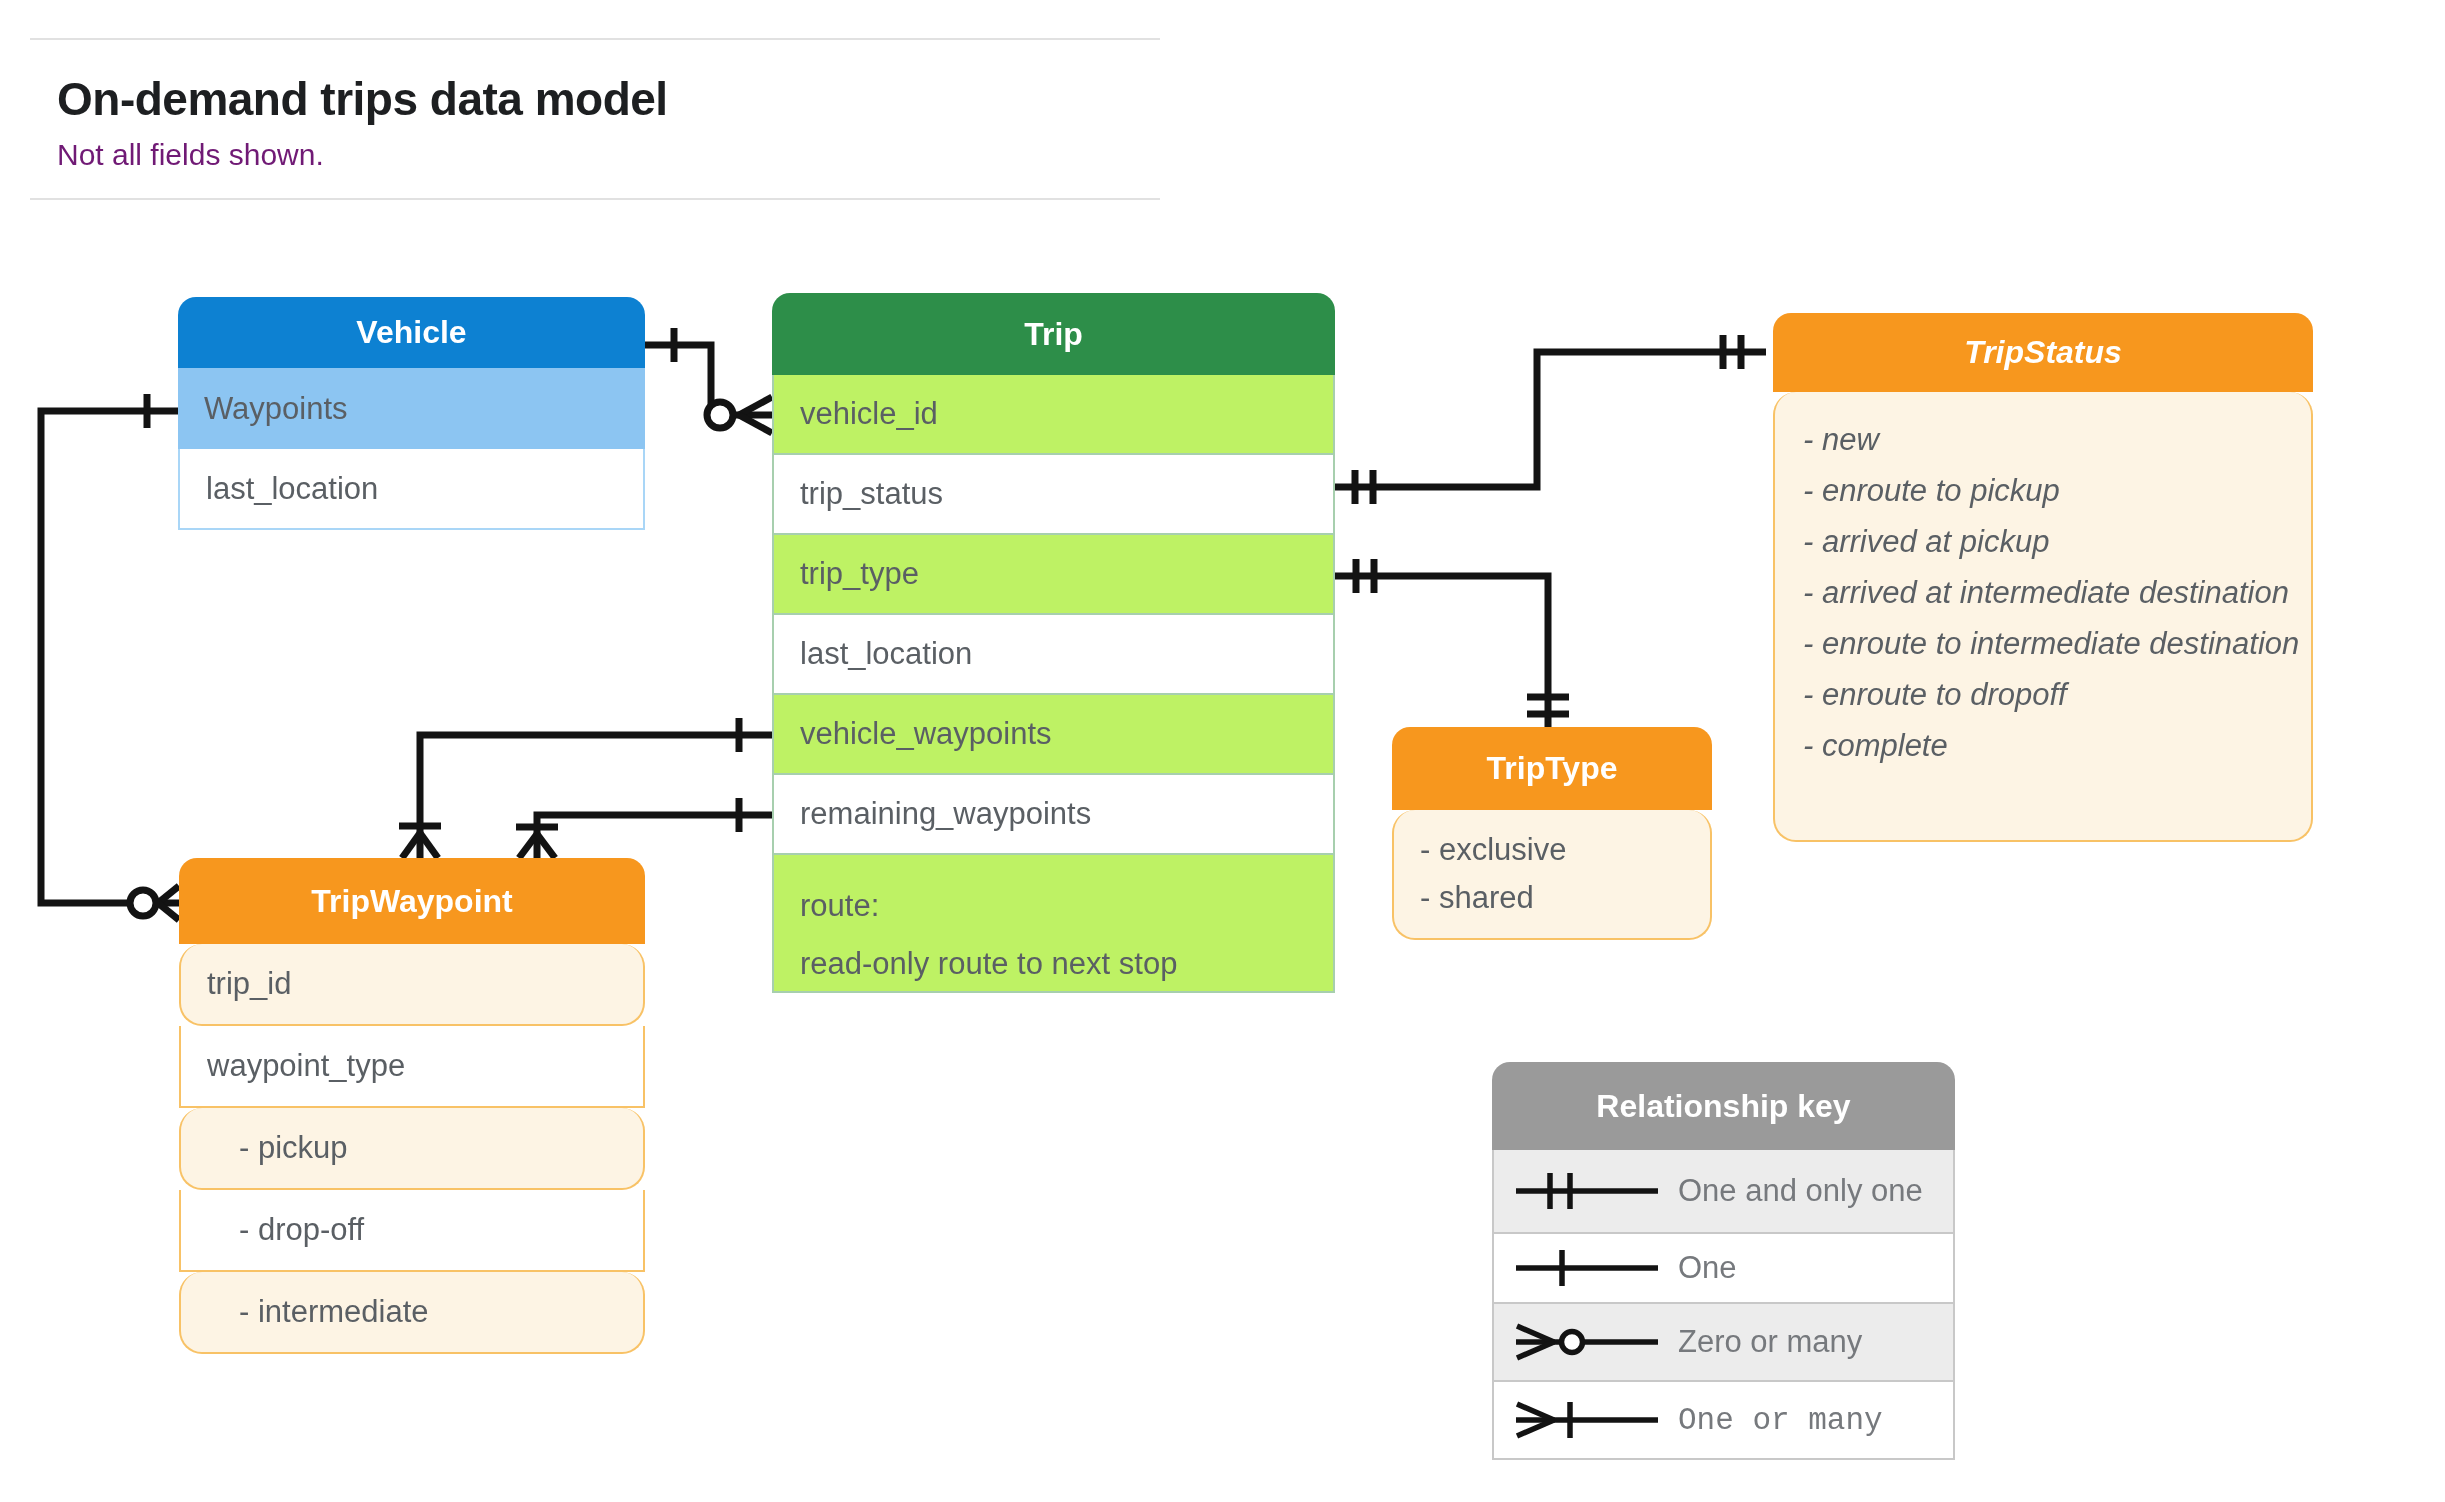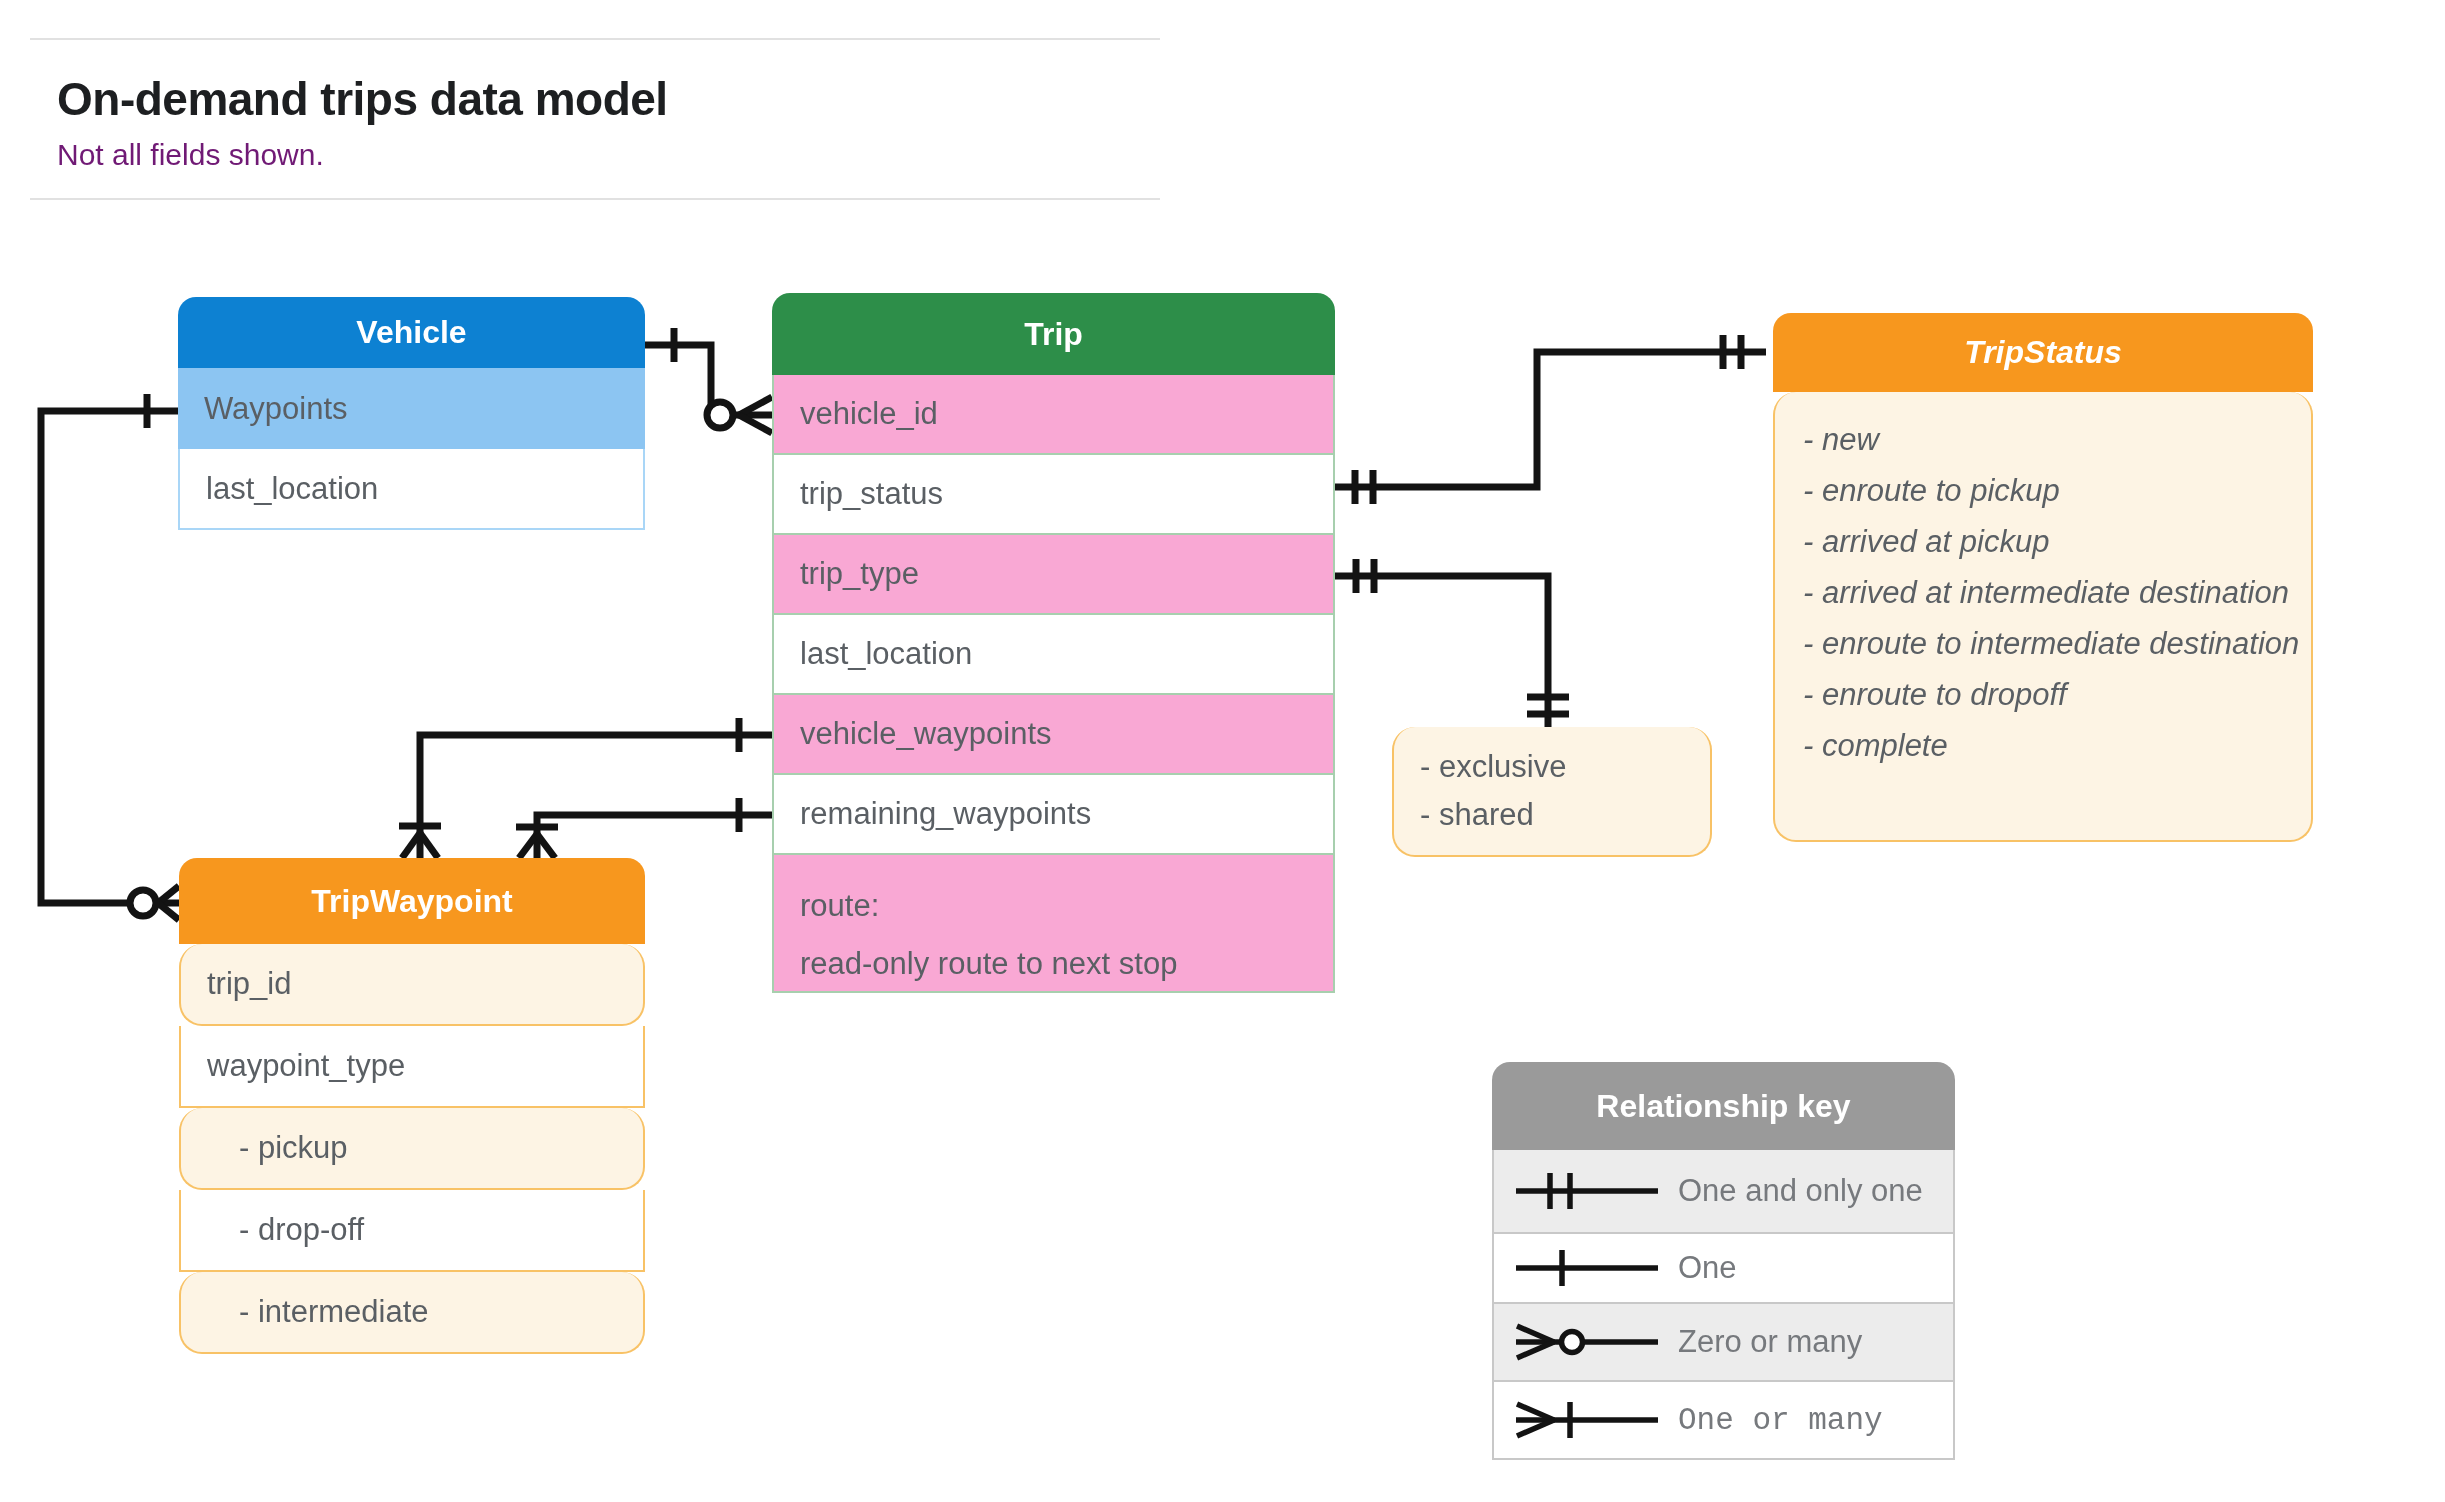--- a/index.html
+++ b/index.html
@@ -20,21 +20,21 @@
   .ehead.green{background:#2d8e49;}
   .ehead.orange{background:#f7971e;}
   .ehead.gray{background:#9a9a9a;}
 
   .row{display:flex;align-items:center;font-size:31px;color:#5a5f64;
        padding-left:26px;box-sizing:border-box;background:#fff;}
   .b-blue{border:2px solid #a9d6f7;border-top:none;}
   .b-green{border:2px solid #a7cfae;border-top:none;}
   .b-orange{border:2px solid #f8c266;border-top:none;}
   .bg-ltblue{background:#8cc5f2;}
-  .bg-ltgreen{background:#f9a8d4;}
+  .bg-ltgreen{background:#bef264;}
   .bg-cream{background:#fdf4e4;border-radius:23px;}
   .indent{padding-left:58px;}
 
   .multiline{display:block;padding-top:22px;}
   .multiline .ln{display:block;line-height:58px;}
 
   .ebody{box-sizing:border-box;font-size:31px;color:#5a5f64;}
   .ebody .item{line-height:51px;white-space:nowrap;}
 
   .lrow{display:flex;align-items:center;font-size:31px;color:#76797d;
@@ -133,20 +133,21 @@
       <div class="item">- enroute to pickup</div>
       <div class="item">- arrived at pickup</div>
       <div class="item">- arrived at intermediate destination</div>
       <div class="item">- enroute to intermediate destination</div>
       <div class="item">- enroute to dropoff</div>
       <div class="item">- complete</div>
     </div>
   </div>
 
   <div class="entity" style="left:1392px;top:727px;width:320px;">
+    <div class="ehead orange" style="height:83px;">TripType</div>
     <div class="ebody b-orange bg-cream" style="height:130px;padding:16px 0 0 26px;">
       <div class="item" style="line-height:48px;">- exclusive</div>
       <div class="item" style="line-height:48px;">- shared</div>
     </div>
   </div>
 
   <div class="entity" style="left:179px;top:858px;width:466px;">
     <div class="ehead orange" style="height:86px;">TripWaypoint</div>
     <div class="row b-orange bg-cream" style="height:82px;">trip_id</div>
     <div class="row b-orange" style="height:82px;">waypoint_type</div>

